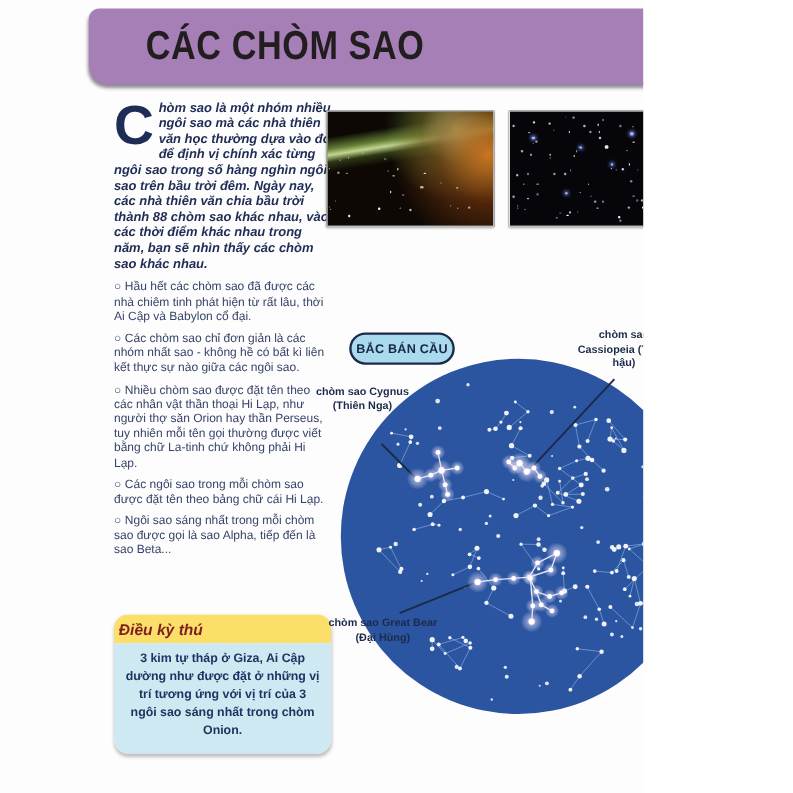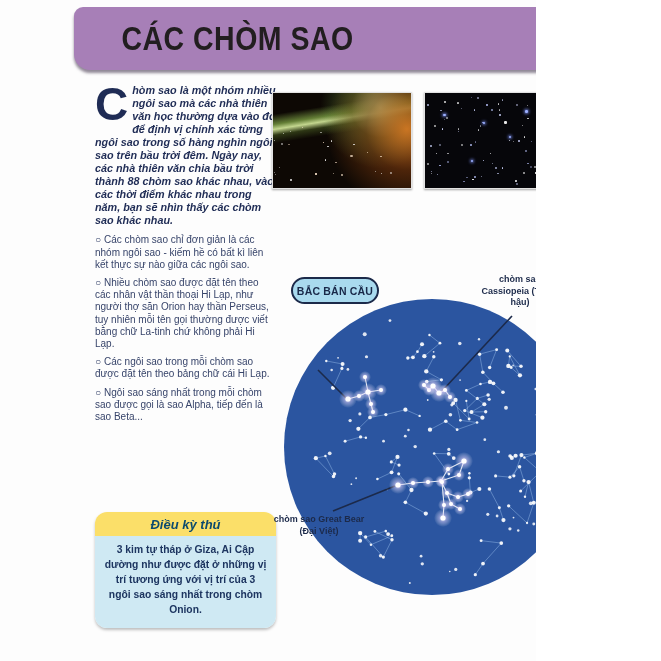--- a/index.html
+++ b/index.html
@@ -20,22 +20,22 @@
   .left-col { position:absolute; left:95px; top:84px; width:181px; color:#233258; }
   .intro { font-size:10.8px; font-weight:bold; font-style:italic; line-height:1.2; color:#1f2c55; text-align:left; }
   .dropcap { float:left; font-size:46px; line-height:.82; font-weight:bold; font-style:normal;
     color:#1f2c55; padding-right:4px; padding-top:2px; }
   .facts { list-style:none; margin-top:8px; }
   .facts li { font-size:10px; line-height:1.22; color:#37446a; margin-bottom:6px; font-weight:500; }
   .facts .bullet { font-weight:bold; color:#2c3a63; margin-right:3px; }
 
   .fun-box { position:absolute; left:95px; top:512px; width:181px; border-radius:12px; overflow:hidden;
     box-shadow:0 2px 3px rgba(0,0,0,.25); }
-  .fun-box .fun-title { background:#fbdf69; text-align:center; font-size:13px; font-weight:bold;
-    font-style:italic; color:#0c4a6e; padding:5px 4px 4px; }
+  .fun-box .fun-title { background:#fbdf69; font-size:13px; font-weight:bold;
+    font-style:italic; color:#7f1d1d; padding:5px 4px 4px; }
   .fun-box .fun-text { background:#cfe9f3; text-align:center; font-size:10.3px; font-weight:bold;
     color:#1d3560; line-height:1.45; padding:7px 9px 10px; }
 
   
   .photo { position:absolute; top:92px; height:97px; background:#0d0804; overflow:hidden;
     border:1px solid #e2e2e2; box-shadow:0 1px 2px rgba(0,0,0,.35); }
   #photoA { left:272px; width:140px; }
   #photoB { left:424px; width:154px; background:#06060a; }
   #photoA .band { position:absolute; left:-12%; top:10%; width:130%; height:30%;
     transform:rotate(-9deg);
@@ -78,21 +78,22 @@
 <div id="page">
 
   <div class="teal-tab"></div>
   <div class="title-bar">
     <h1>CÁC CHÒM SAO</h1>
   </div>
 
   <div class="left-col">
     <p class="intro"><span class="dropcap">C</span><span>hòm sao là một nhóm nhiều ngôi sao mà các nhà thiên văn học thường dựa vào đó để định vị chính xác từng ngôi sao trong số hàng nghìn ngôi sao trên bầu trời đêm. Ngày nay, các nhà thiên văn chia bầu trời thành 88 chòm sao khác nhau, vào các thời điểm khác nhau trong năm, bạn sẽ nhìn thấy các chòm sao khác nhau.</span></p>
     <ul class="facts">
-      <li><span class="bullet">○</span><span>Các chòm sao chỉ đơn giản là các nhóm ngôi sao - kiếm hề có bất kì liên kết thực sự nào giữa các ngôi sao.</span></li>
+      <li><span class="bullet">○</span><span>Hầu hết các chòm sao đã được các nhà chiêm tinh phát hiện từ rất lâu, thời Ai Cập và Babylon cổ đại.</span></li>
+      <li><span class="bullet">○</span><span>Các chòm sao chỉ đơn giản là các nhóm nhất sao - không hề có bất kì liên kết thực sự nào giữa các ngôi sao.</span></li>
       <li><span class="bullet">○</span><span>Nhiều chòm sao được đặt tên theo các nhân vật thần thoại Hi Lạp, như người thợ săn Orion hay thần Perseus, tuy nhiên mỗi tên gọi thường được viết bằng chữ La-tinh chứ không phải Hi Lạp.</span></li>
       <li><span class="bullet">○</span><span>Các ngôi sao trong mỗi chòm sao được đặt tên theo bảng chữ cái Hi Lạp.</span></li>
       <li><span class="bullet">○</span><span>Ngôi sao sáng nhất trong mỗi chòm sao được gọi là sao Alpha, tiếp đến là sao Beta...</span></li>
     </ul>
   </div>
 
   <div class="fun-box">
     <div class="fun-title">Điều kỳ thú</div>
     <div class="fun-text">3 kim tự tháp ở Giza, Ai Cập dường như được đặt ở những vị trí tương ứng với vị trí của 3 ngôi sao sáng nhất trong chòm Onion.</div>
   </div>
@@ -560,17 +561,18 @@
         <circle cx="184" cy="220" r="6" fill="url(#glow)"></circle>
         <circle cx="184" cy="220" r="2" fill="#fff"></circle>
         <circle cx="186" cy="243" r="6" fill="url(#glow)"></circle>
         <circle cx="186" cy="243" r="2" fill="#fff"></circle>
         <circle cx="185" cy="256" r="9" fill="url(#glow)"></circle>
         <circle cx="185" cy="256" r="2.6" fill="#fff"></circle>
       </g>
   </svg>
 
   <div class="badge">BẮC BÁN CẦU</div>
+  <div class="map-label" id="lbl-cygnus">chòm sao Cygnus (Thiên Nga)</div>
   <div class="map-label" id="lbl-cassiopeia">chòm sao Cassiopeia (Thiên hậu)</div>
-  <div class="map-label" id="lbl-greatbear">chòm sao Great Bear (Đại Việt)</div>
+  <div class="map-label" id="lbl-greatbear">chòm sao Great Bear (Đại Hùng)</div>
 
 
 </div>
 
 </body></html>

